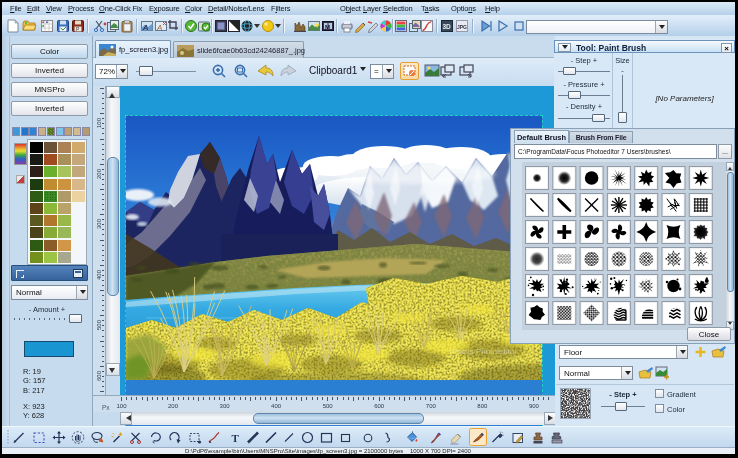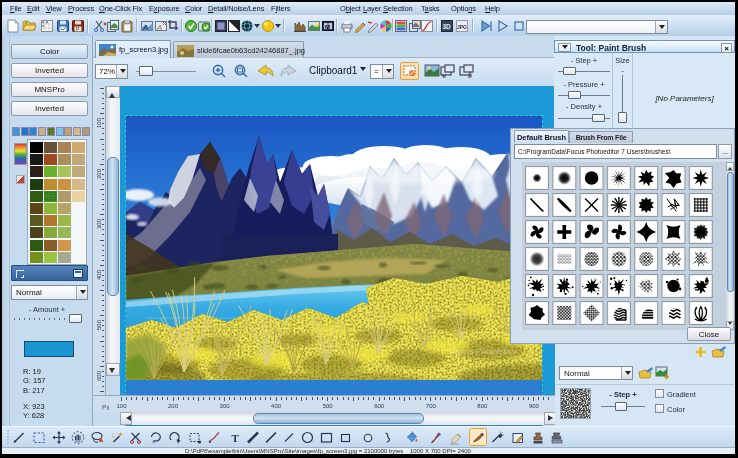--- a/index.html
+++ b/index.html
@@ -1363,20 +1363,21 @@
 <div class="abs" style="left:215px;top:33px;width:8px;height:168px;background:linear-gradient(90deg,#cdd4dc,#f2f5f8 50%,#dde2e8)">
  <div class="abs" style="left:0;top:0;width:8px;height:9px;background:linear-gradient(#fdfefe,#d7dde5);border:1px solid #98a6b6"></div>
  <div class="abs" style="left:1.5px;top:3px;border:2.5px solid transparent;border-bottom:3.5px solid #333"></div>
  <div class="abs" style="left:0.5px;top:10px;width:7px;height:120px;background:linear-gradient(90deg,#9fc0df,#cfe3f2 45%,#8eb4d8);border:1px solid #5f87ad;border-radius:3px"></div>
  <div class="abs" style="left:0;bottom:0;width:8px;height:9px;background:linear-gradient(#fdfefe,#d7dde5);border:1px solid #98a6b6"></div>
  <div class="abs" style="left:1.5px;bottom:3px;border:2.5px solid transparent;border-top:3.5px solid #333"></div>
 </div>
 <div class="abs btn3" style="left:176px;top:198px;width:44px;height:14px;line-height:13px;border-radius:2px">Close</div>
     </div>
 <div class="abs" id="rightctl" style="left:555px;top:344px;width:180px;height:82px;background:#d7e6f4">
+<div class="abs combo" style="left:4px;top:1px;width:129px;height:14px;line-height:13px"><span style="margin-left:4px">Floor</span><span class="carrow"></span></div>
 <svg class="abs" style="left:138px;top:1px" width="15" height="14">
         <path d="M7.5,2 v10 M2.5,7 h10" stroke="#e8b820" stroke-width="2.6"></path>
       </svg>
 <svg class="abs" style="left:155px;top:0" width="17" height="15">
         <path d="M2,7 L8,5 14,7 13,13 3,13Z" fill="#e8c040" stroke="#a87818" stroke-width="0.7"></path>
         <path d="M9,6 L15,2 16,4 11,8Z" fill="#4488cc"></path>
       </svg>
 <div class="abs combo" style="left:4px;top:22px;width:74px;height:14px;line-height:13px"><span style="margin-left:4px">Normal</span><span class="carrow"></span></div>
 <svg class="abs" style="left:82px;top:21px" width="17" height="15">
         <path d="M2,7 L8,5 14,7 13,13 3,13Z" fill="#e8c040" stroke="#a87818" stroke-width="0.7"></path>

